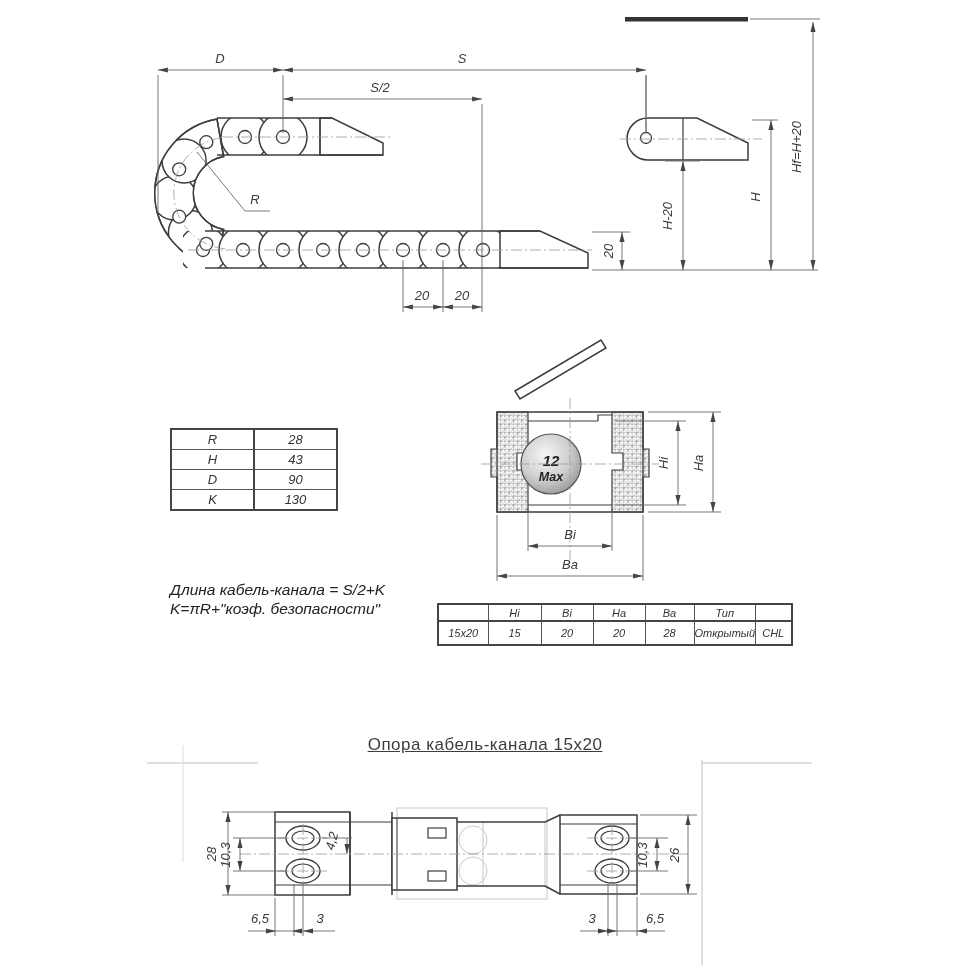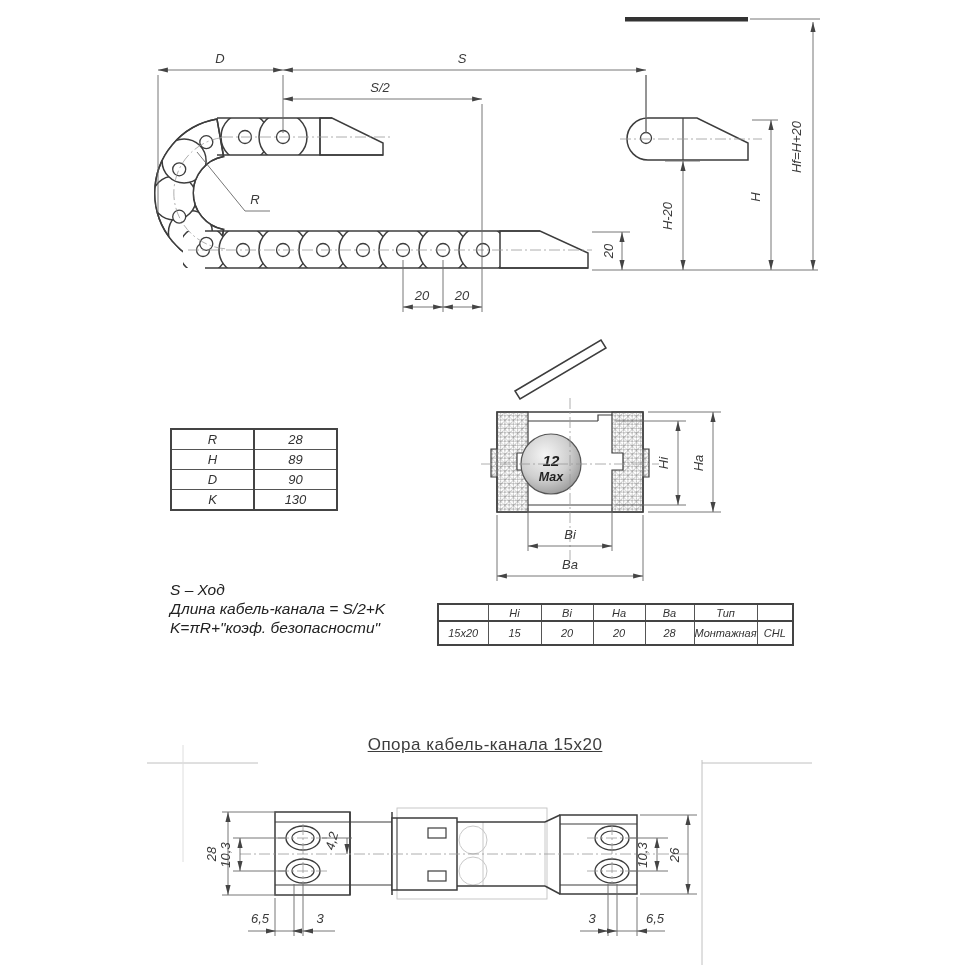--- a/index.html
+++ b/index.html
@@ -302,35 +302,34 @@
 </svg>
 
 <table class="ptable">
   <tbody>
         <tr>
     <td>R</td>
     <td>28</td>
   </tr>
   <tr>
     <td>H</td>
-    <td>89</td>
+    <td>43</td>
   </tr>
   <tr>
     <td>D</td>
     <td>90</td>
   </tr>
   <tr>
     <td>K</td>
     <td>130</td>
   </tr>
 </tbody>
     </table>
 
 <div class="notes">
-  <div>S – Ход</div>
   <div>Длина кабель-канала = S/2+K</div>
   <div>K=πR+"коэф. безопасности"</div>
 </div>
 
 <table class="stable">
   <colgroup>
     <col style="width:50px">
         <col style="width:53px">
         <col style="width:52px">
     <col style="width:52px">
@@ -347,21 +346,21 @@
     <td>Ba</td>
     <td>Тип</td>
     <td></td>
   </tr>
   <tr class="datarow">
     <td>15x20</td>
     <td>15</td>
     <td>20</td>
     <td>20</td>
     <td>28</td>
-    <td>Монтажная</td>
+    <td>Открытый</td>
     <td>CHL</td>
   </tr>
 </tbody>
     </table>
 
 <div class="btitle">Опора кабель-канала 15x20</div>
 
 </div>
 
 </body></html>

